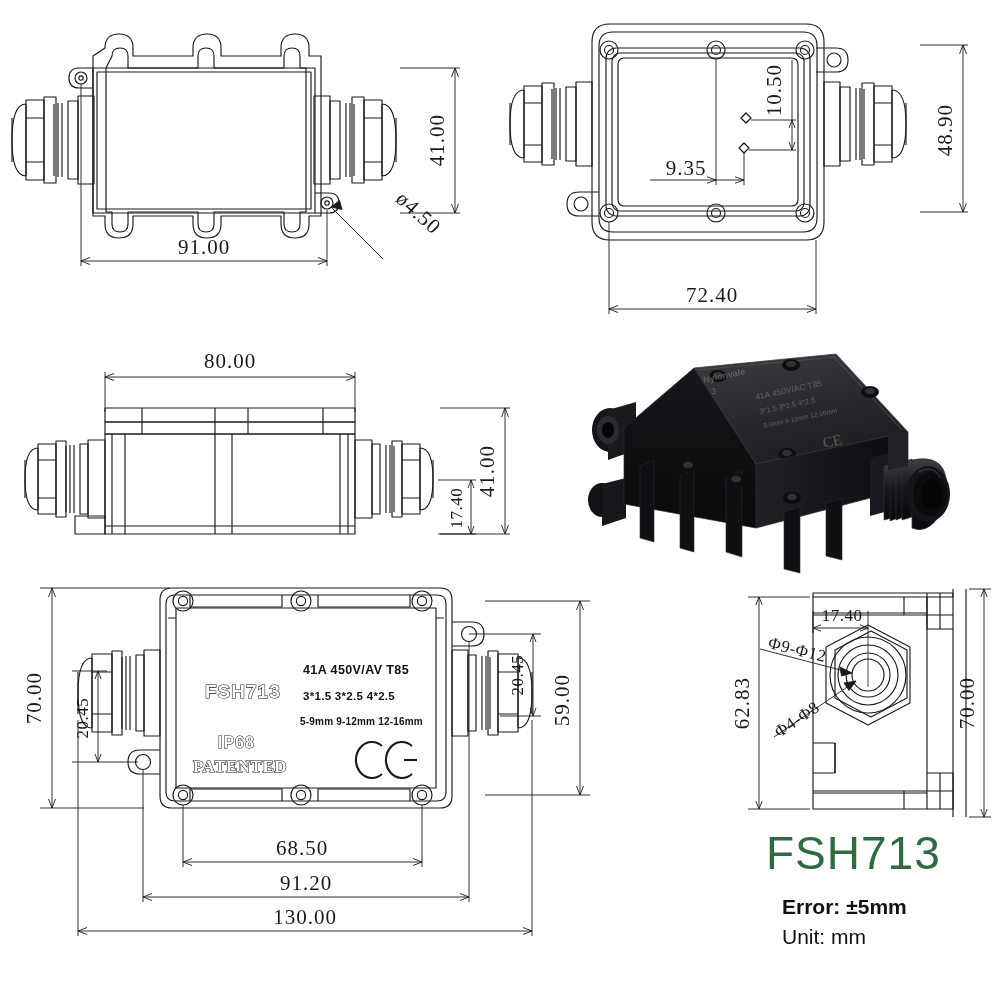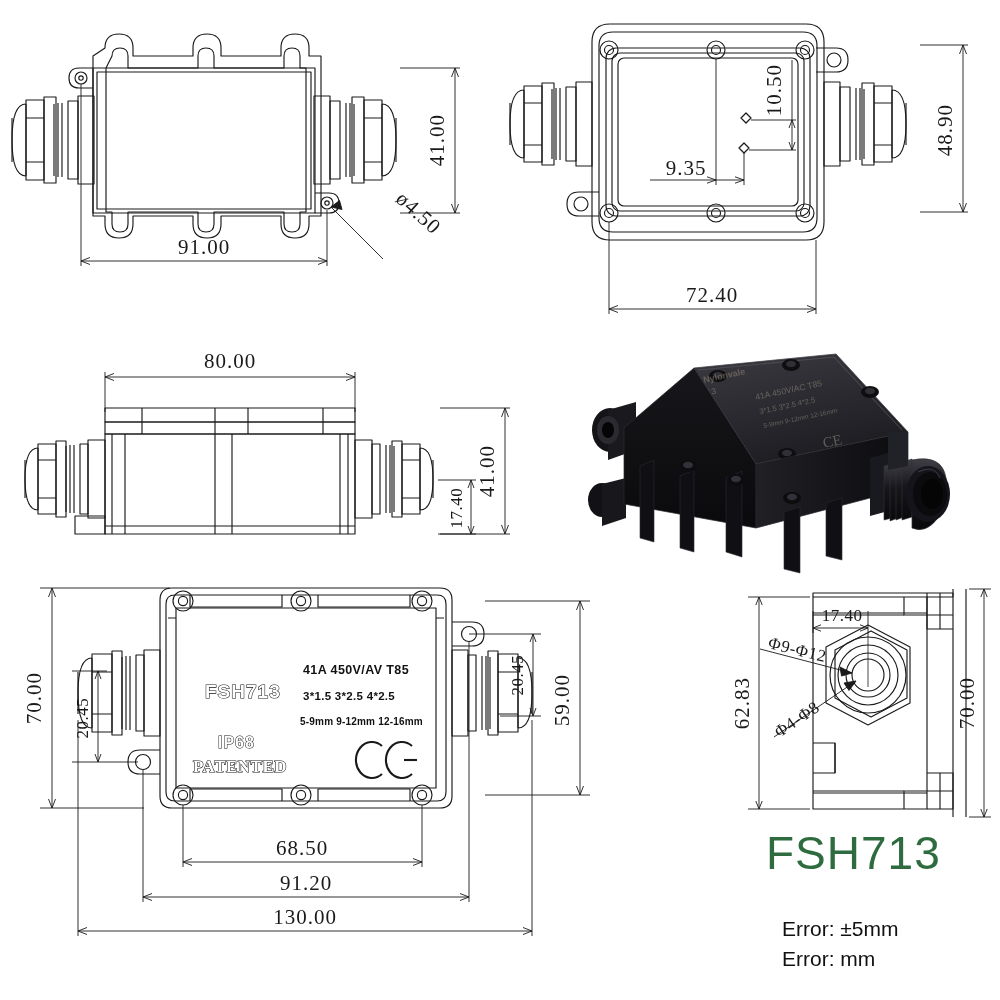--- a/index.html
+++ b/index.html
@@ -596,17 +596,17 @@
       <g stroke="#1a1a1a" stroke-width="0.9" fill="none">
         <path d="M138,106 l-82,56"></path>
         <path d="M138,106 l-12,2 l5,7.5 z" fill="#1a1a1a"></path>
       </g>
       <text class="dimtxt-sm" x="82" y="149" transform="rotate(-34 82 149)" text-anchor="middle">Φ4-Φ8</text>
     </svg>
   </div>
 
   <div class="footer" style="left:766px;top:826px;">
     <div class="model-name" style="color:#2e6b3f;">FSH713</div>
-    <div class="meta-line" style="margin-top:34px;margin-left:16px;">Error: ±5mm</div>
-    <div class="meta-line" style="margin-left:16px;">Error: mm</div>
+    <div class="meta-line" style="margin-top:12px;margin-left:16px;font-weight:bold;">Error: ±5mm</div>
+    <div class="meta-line" style="margin-left:16px;">Unit: mm</div>
   </div>
 
 </div>
 
 </body></html>

